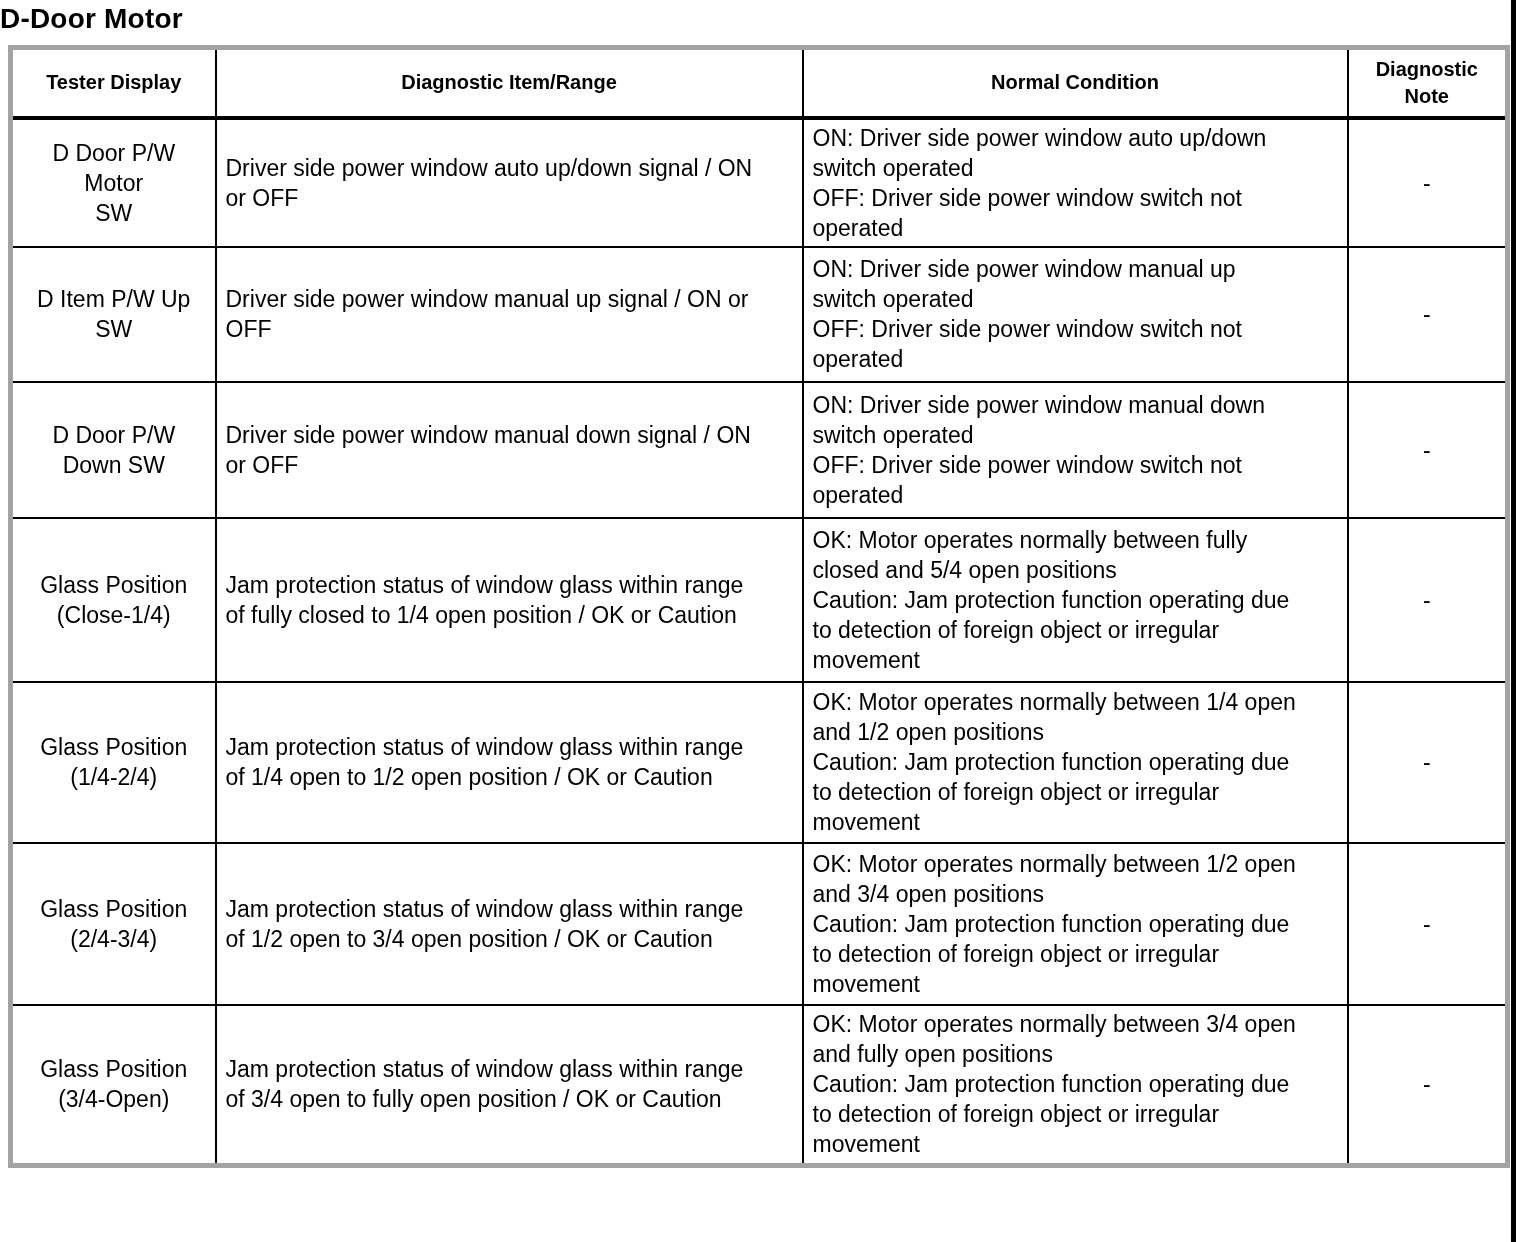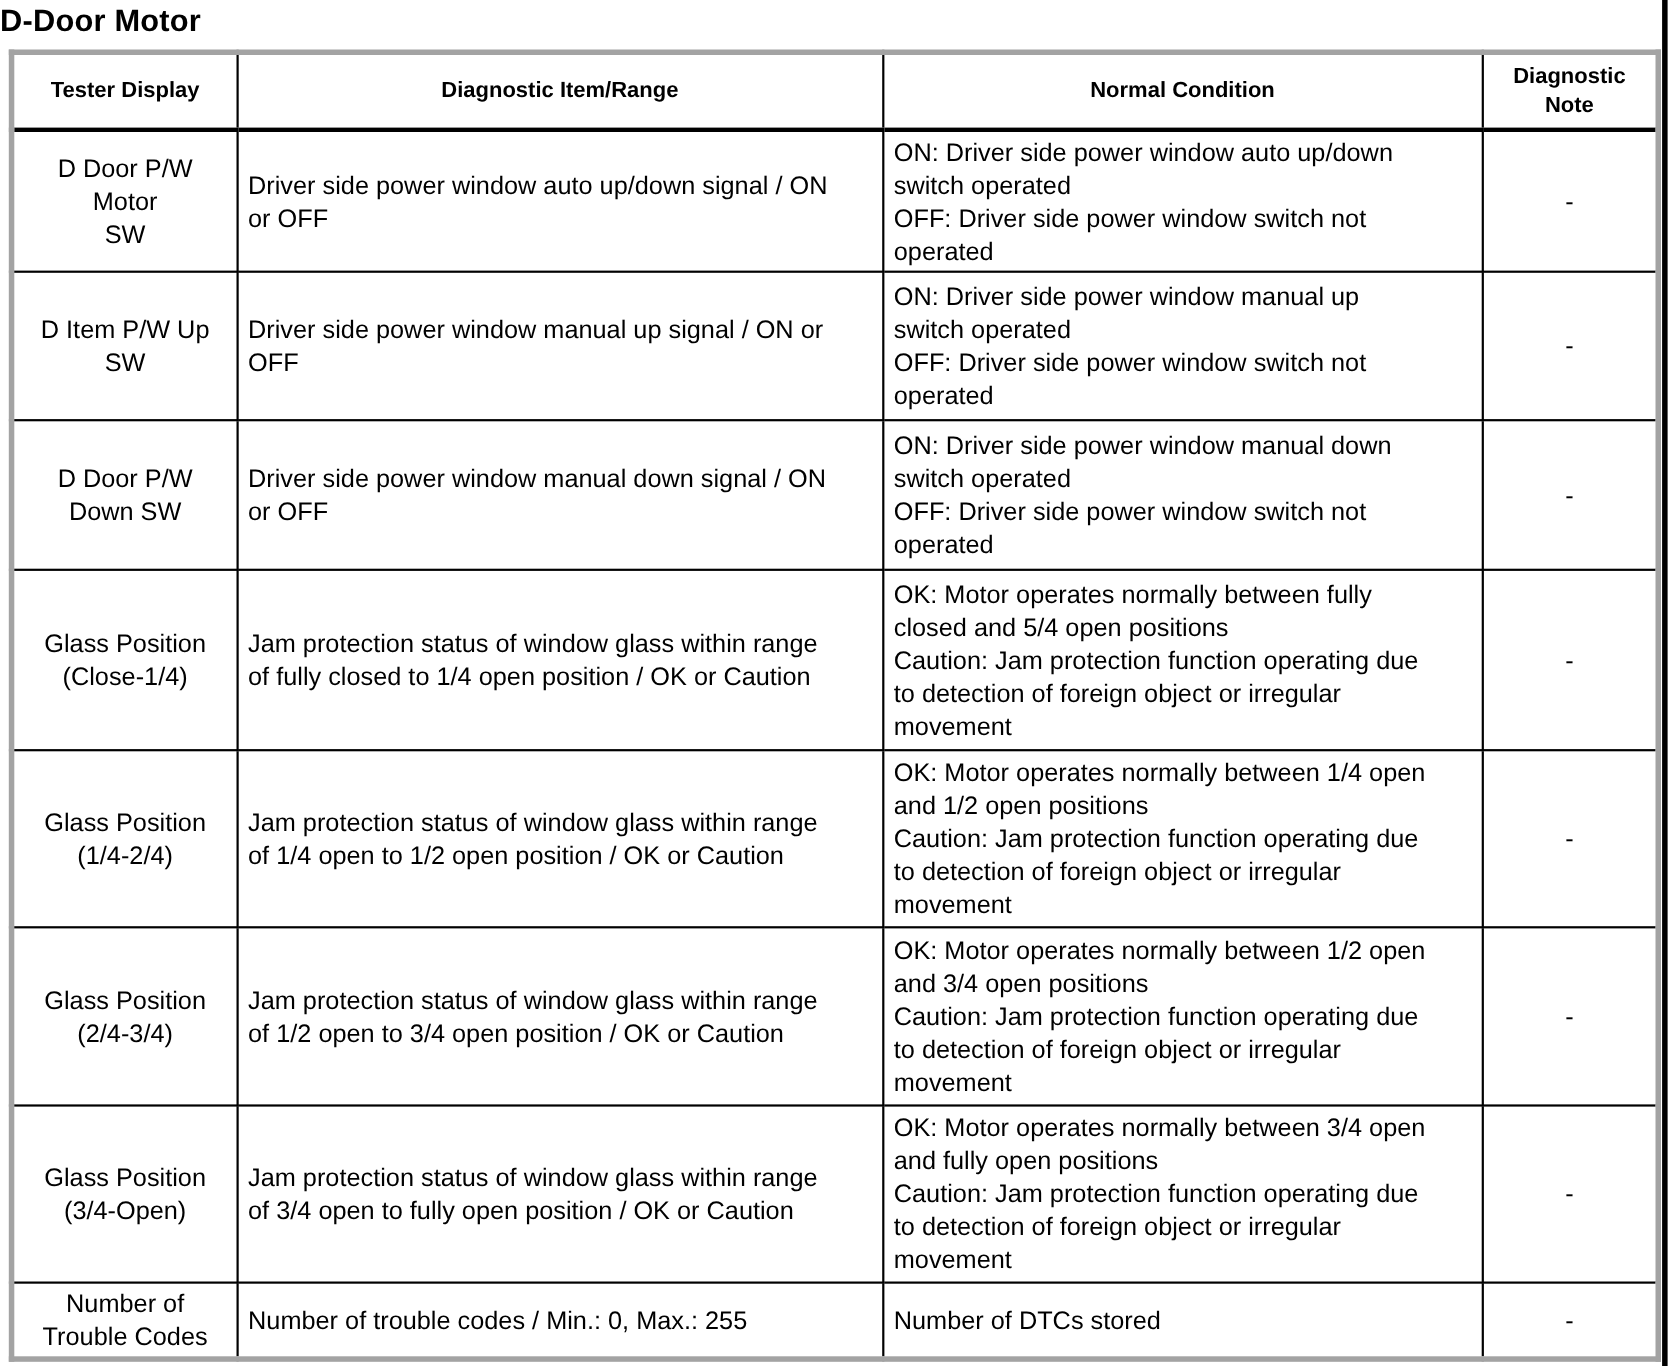--- a/index.html
+++ b/index.html
@@ -175,25 +175,18 @@
 (3/4-Open)</td>
           <td class="l">Jam protection status of window glass within range
 of 3/4 open to fully open position / OK or Caution</td>
           <td class="l">OK: Motor operates normally between 3/4 open
 and fully open positions
 Caution: Jam protection function operating due
 to detection of foreign object or irregular
 movement</td>
           <td class="c">-</td>
         </tr>
-        <tr>
-          <td class="c">Number of
-Trouble Codes</td>
-          <td class="l">Number of trouble codes / Min.: 0, Max.: 255</td>
-          <td class="l">Number of DTCs stored</td>
-          <td class="c">-</td>
-        </tr>
       </tbody>
   </table>
 
   <div class="page-edge-line"></div>
 
 </div>
 
 </body></html>

